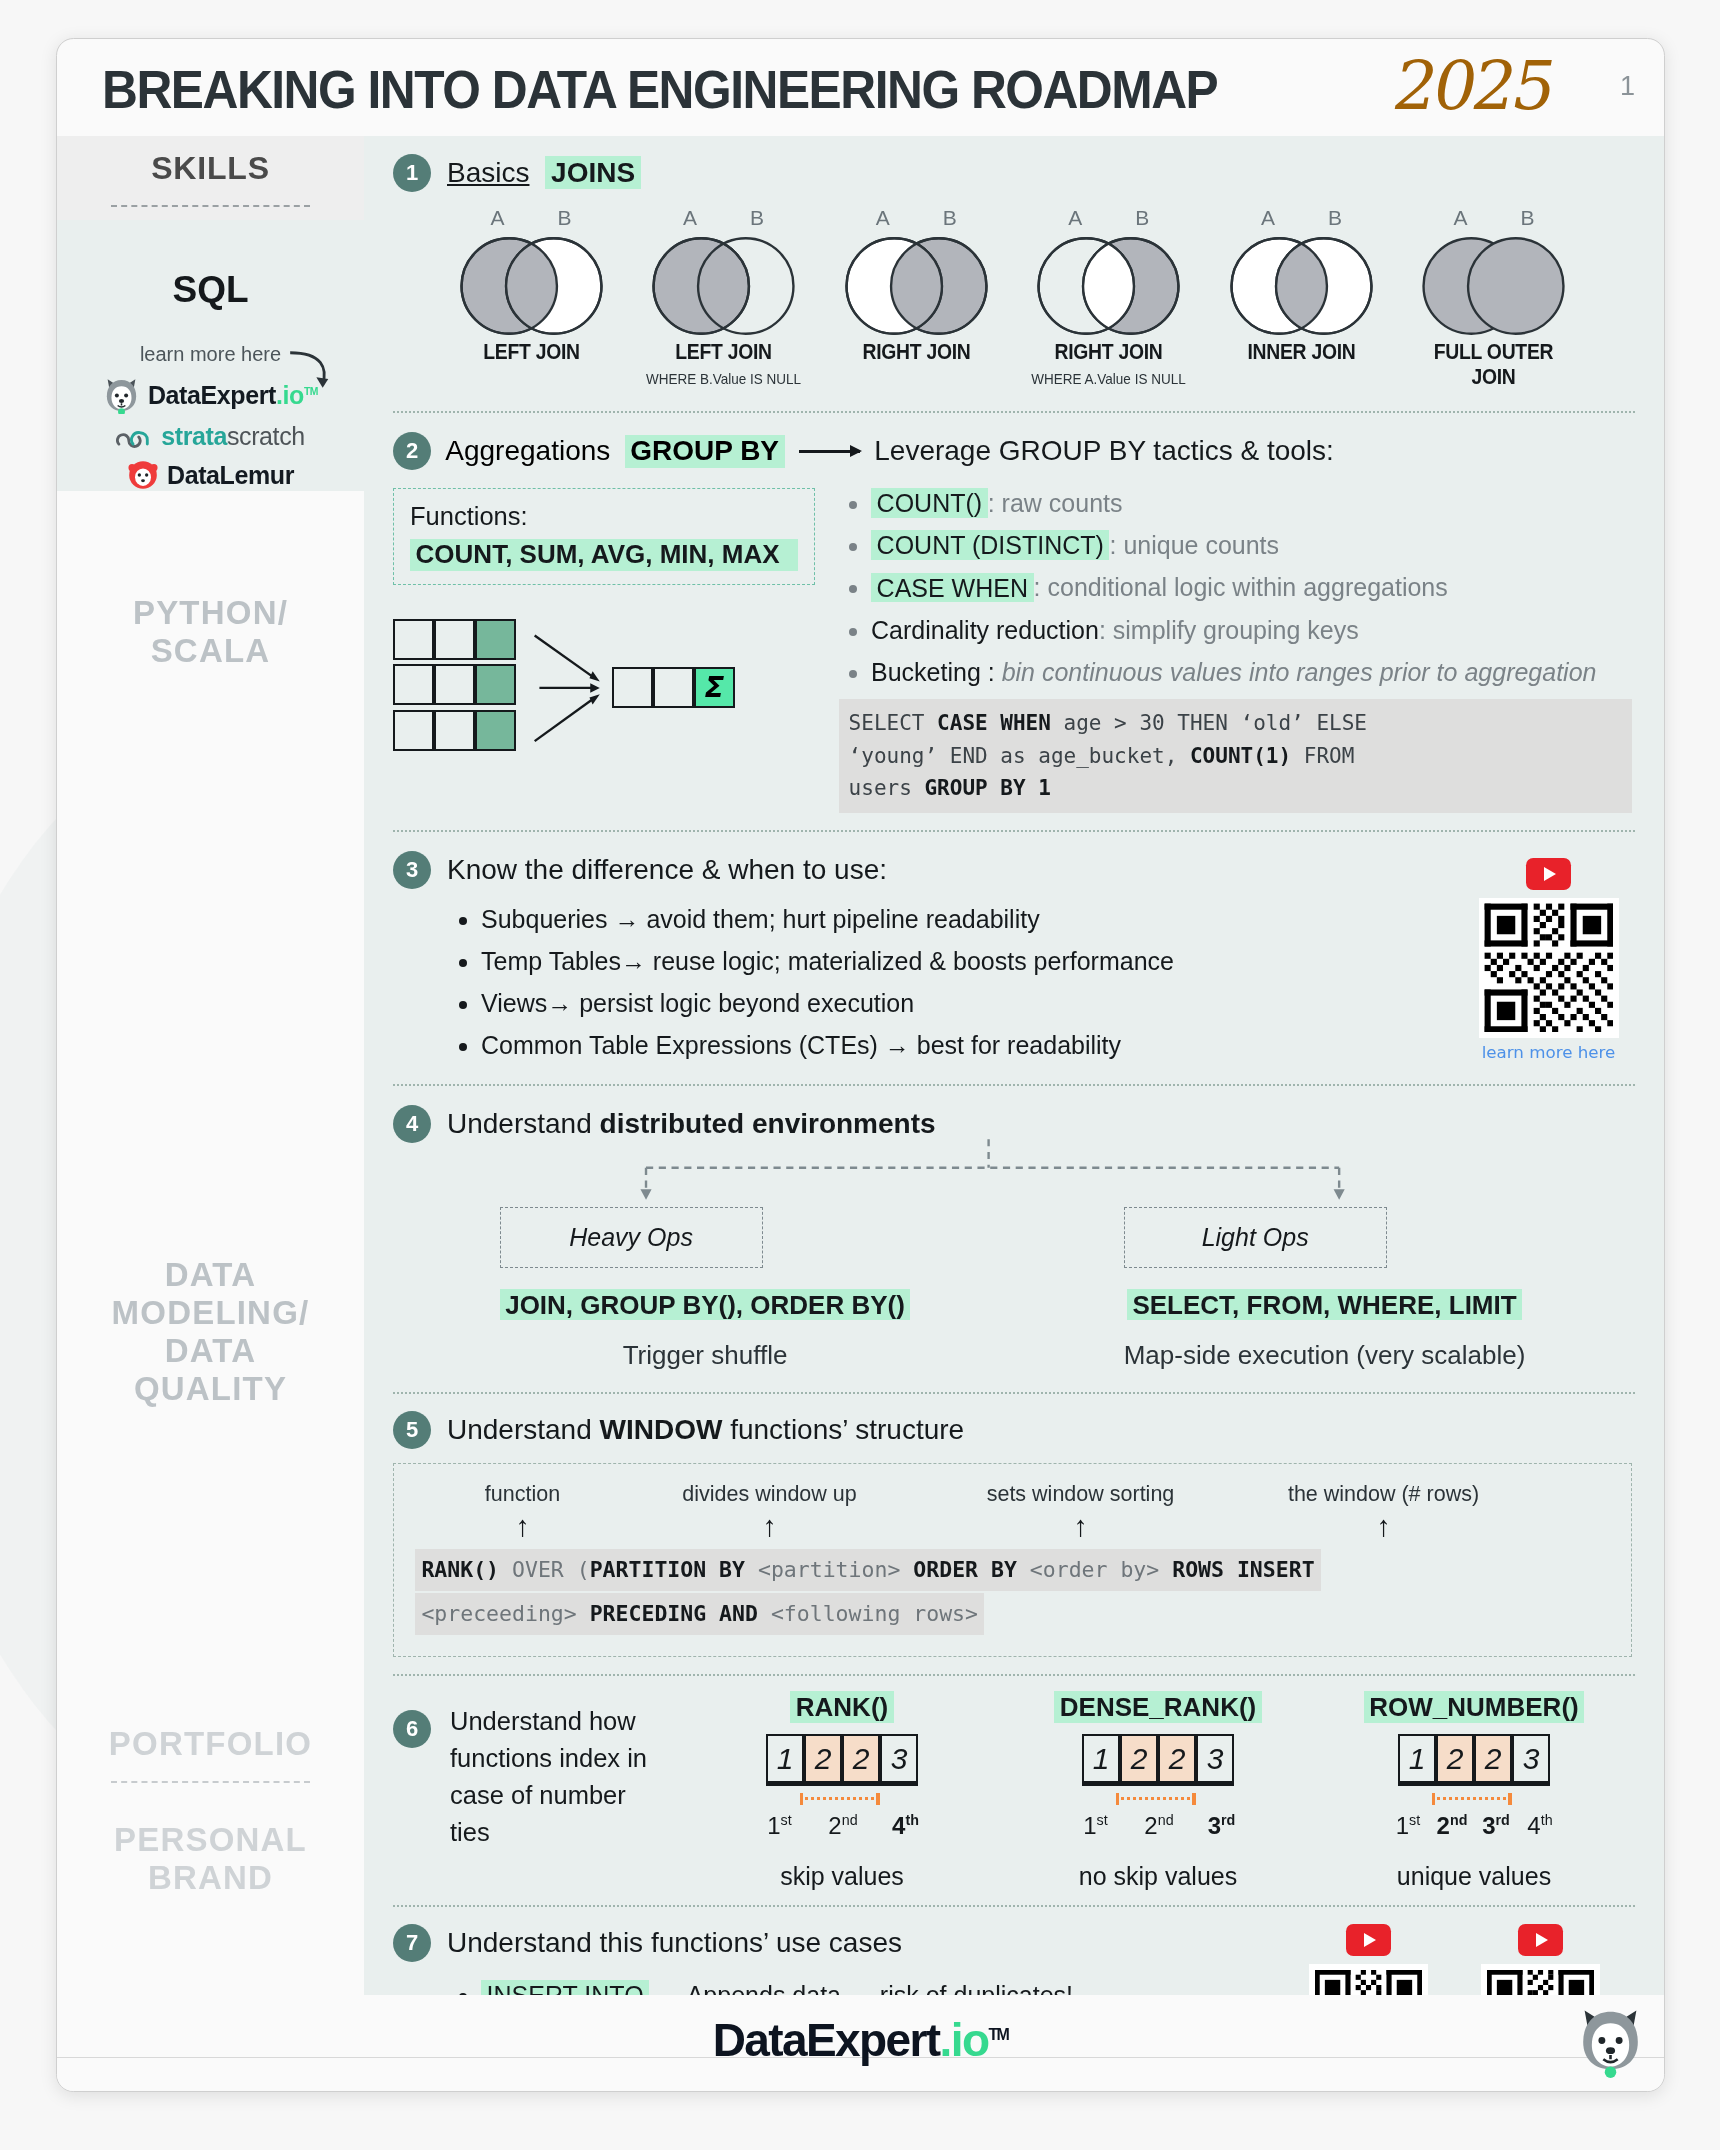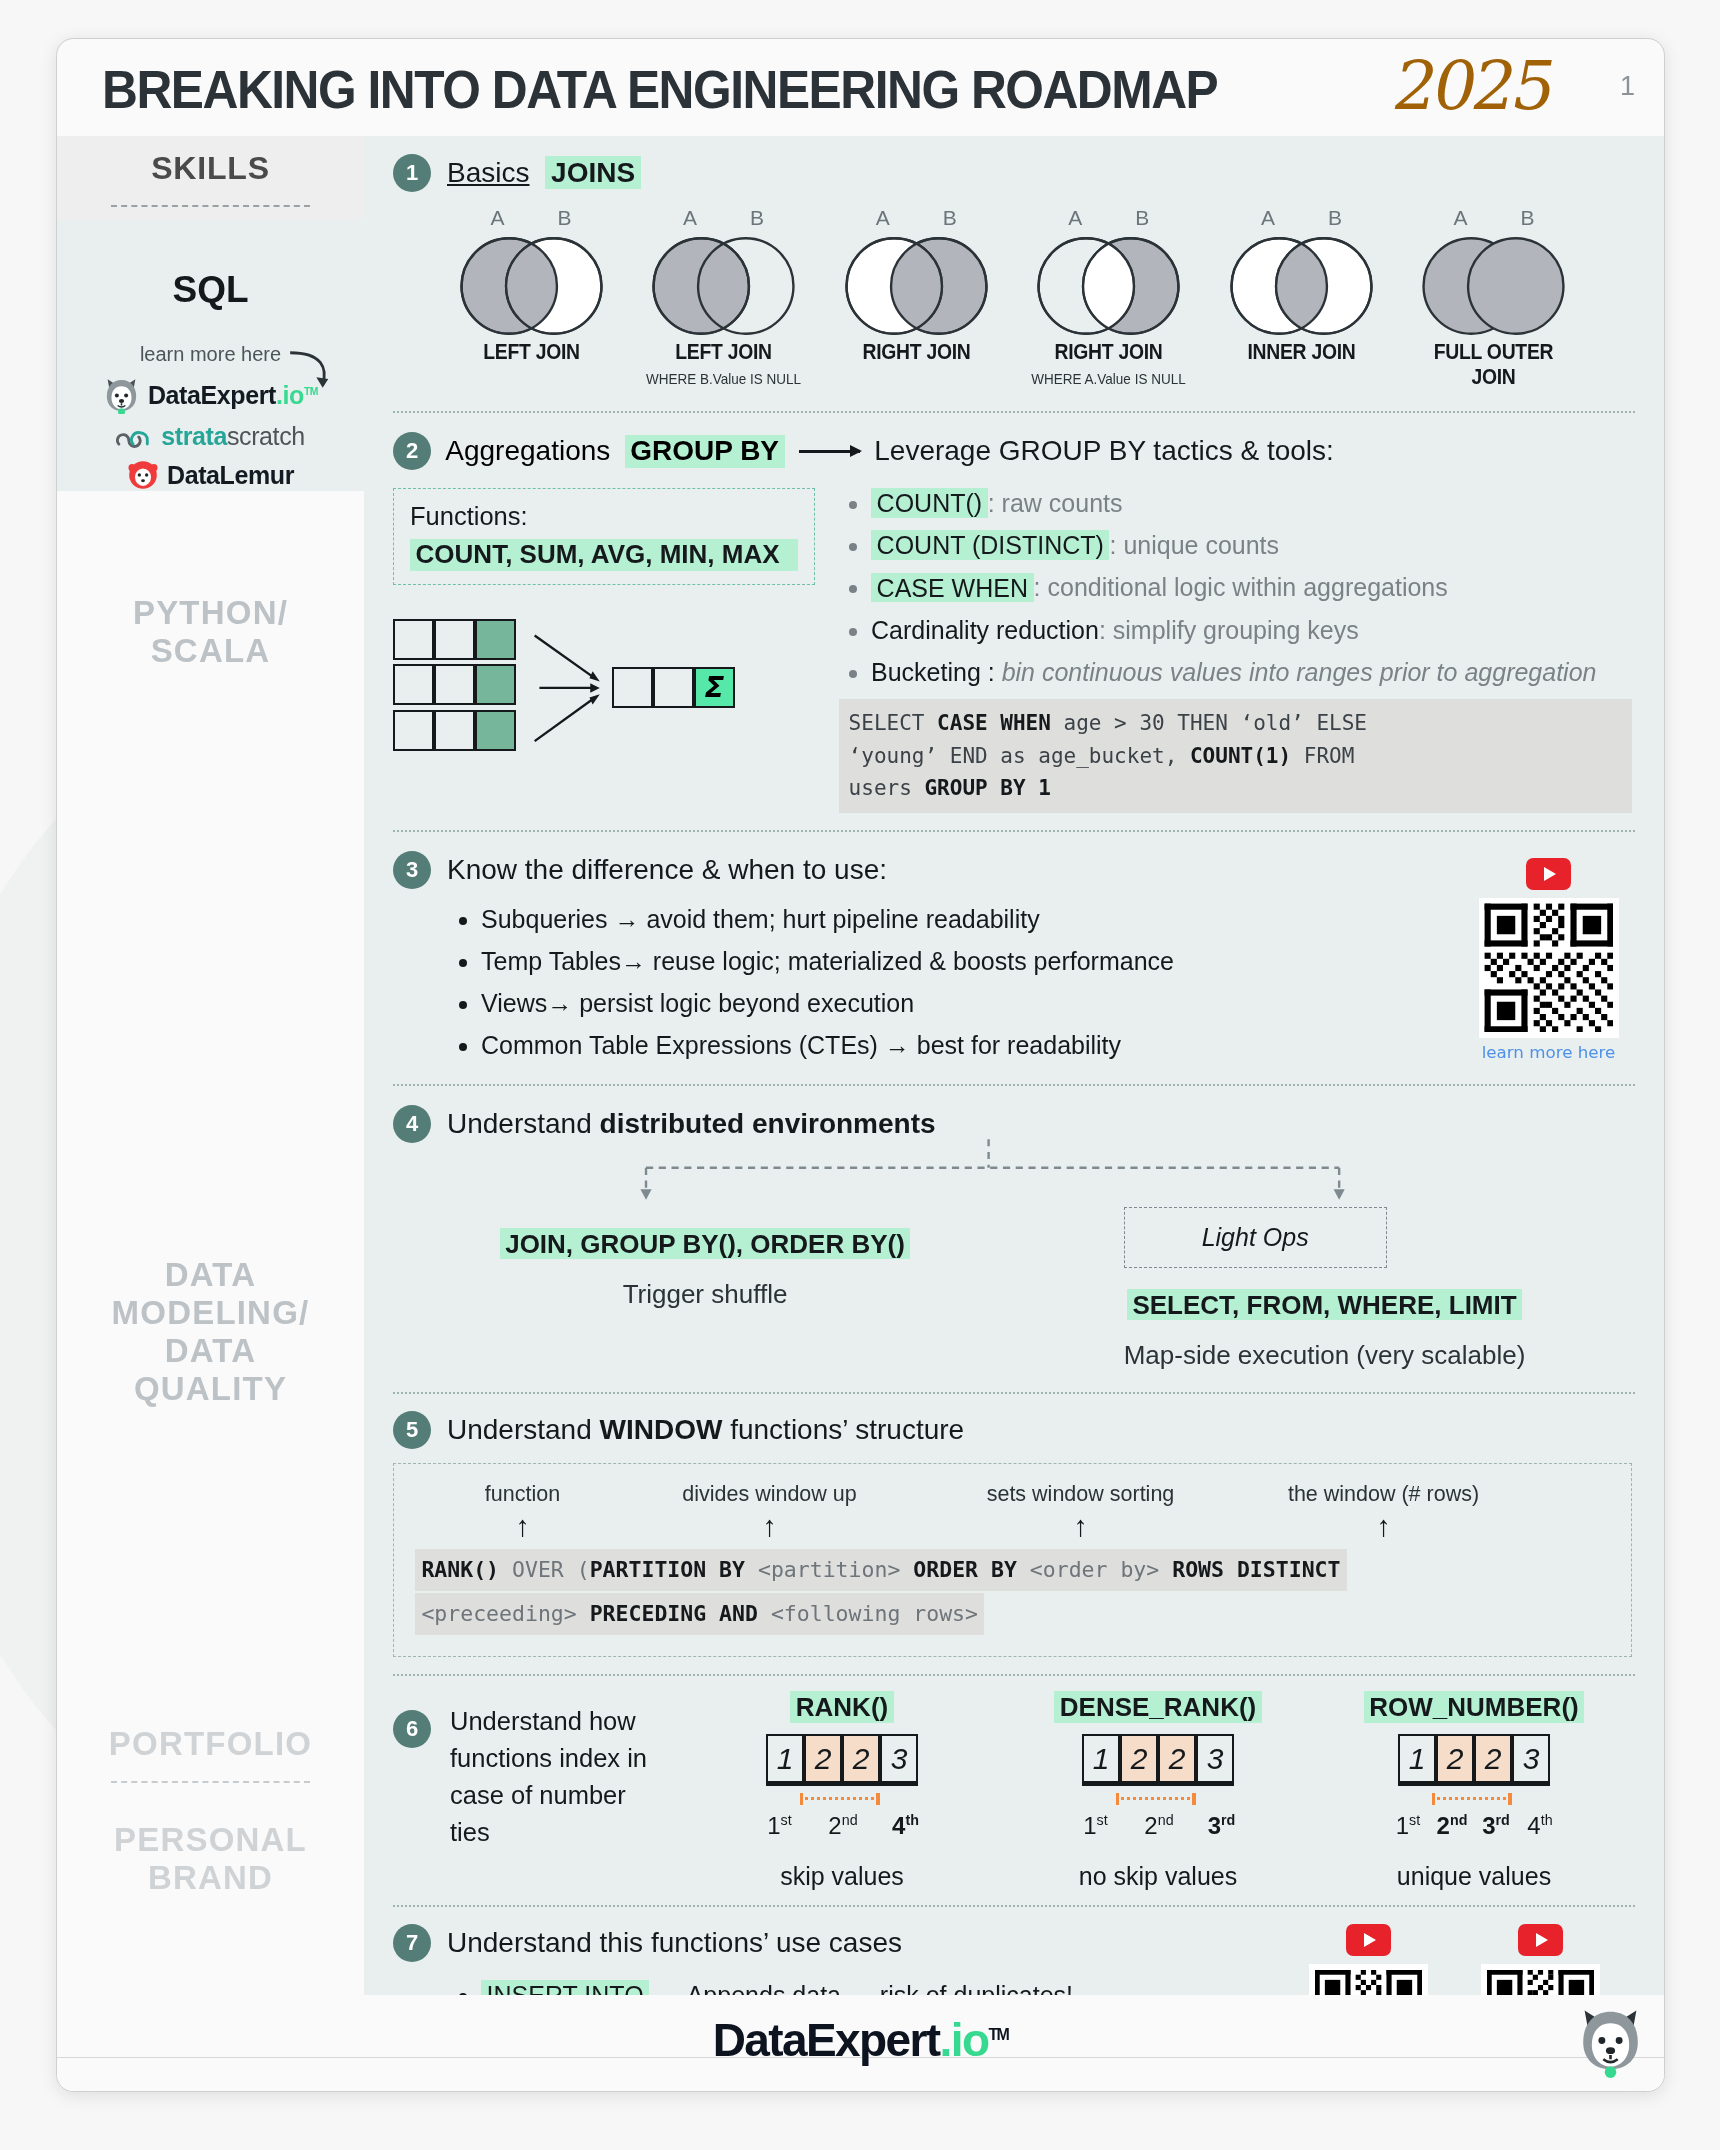--- a/index.html
+++ b/index.html
@@ -571,20 +571,21 @@
           <span class="badge">4</span>
           <span class="t"><span>Understand </span><b>distributed environments</b></span>
         </div>
         <svg width="1211" height="64" style="display:block;margin:-3.2px auto 0" viewBox="0 0 1520 80">
           <path d="M730,0 L730,36 M300,36 L1170,36 M300,36 L300,68 M1170,36 L1170,68" stroke="#7e8a8f" stroke-width="3" fill="none" stroke-dasharray="9 7"></path>
           <path d="M300,76 l-7,-13 l14,0 z" fill="#7e8a8f"></path>
           <path d="M1170,76 l-7,-13 l14,0 z" fill="#7e8a8f"></path>
         </svg>
         <div style="display:flex;justify-content:space-around;margin-top:3.2px">
           <div style="text-align:center">
+            <div class="opsbox">Heavy Ops</div>
             <div style="margin-top:22px"><span class="hl" style="font-size:26px;font-weight:700;color:#15191c">JOIN, GROUP BY(), ORDER BY()</span></div>
             <div style="margin-top:19px;font-size:26px;color:#2b3338">Trigger shuffle</div>
           </div>
           <div style="text-align:center">
             <div class="opsbox">Light Ops</div>
             <div style="margin-top:22px"><span class="hl" style="font-size:26px;font-weight:700;color:#15191c">SELECT, FROM, WHERE, LIMIT</span></div>
             <div style="margin-top:19px;font-size:26px;color:#2b3338">Map-side execution (very scalable)</div>
           </div>
         </div>
       </div>
@@ -604,21 +605,21 @@
             <span style="width:263px;text-align:center">the window (# rows)</span>
           </div>
           <div class="winarrows">
             <span style="width:215px;text-align:center">↑</span>
             <span style="width:279px;text-align:center">↑</span>
             <span style="width:343px;text-align:center">↑</span>
             <span style="width:263px;text-align:center">↑</span>
           </div>
           <div>
             <div class="wincode" style="display:inline-block">
-              <b>RANK()</b><span> OVER (</span><b>PARTITION BY</b><span> &lt;partition&gt; </span><b>ORDER BY</b><span> &lt;order by&gt; </span><b>ROWS DISTINCT</b>
+              <b>RANK()</b><span> OVER (</span><b>PARTITION BY</b><span> &lt;partition&gt; </span><b>ORDER BY</b><span> &lt;order by&gt; </span><b>ROWS INSERT</b>
             </div>
             <div class="wincode" style="display:inline-block;margin-top:1.6px">
               <span>&lt;preceeding&gt; </span><b>PRECEDING AND</b><span> &lt;following rows&gt;</span>
             </div>
           </div>
         </div>
       </div>
 
       <div class="hr" style="margin-top:17.5px"></div>
 

